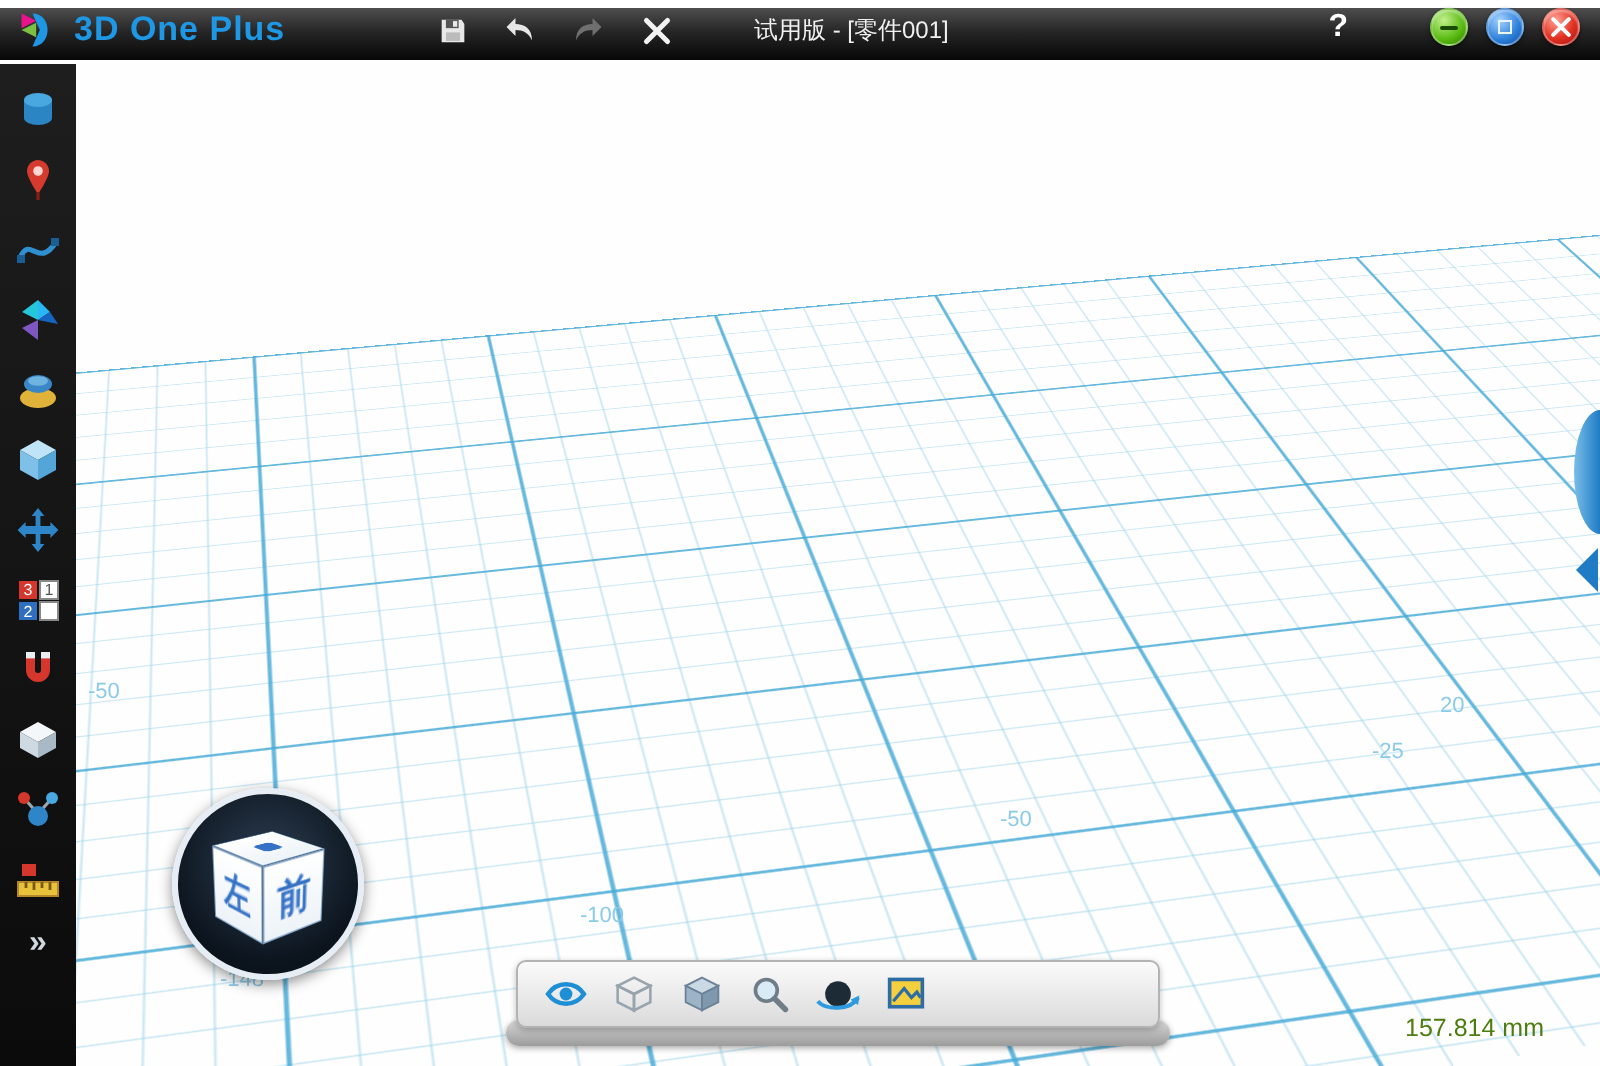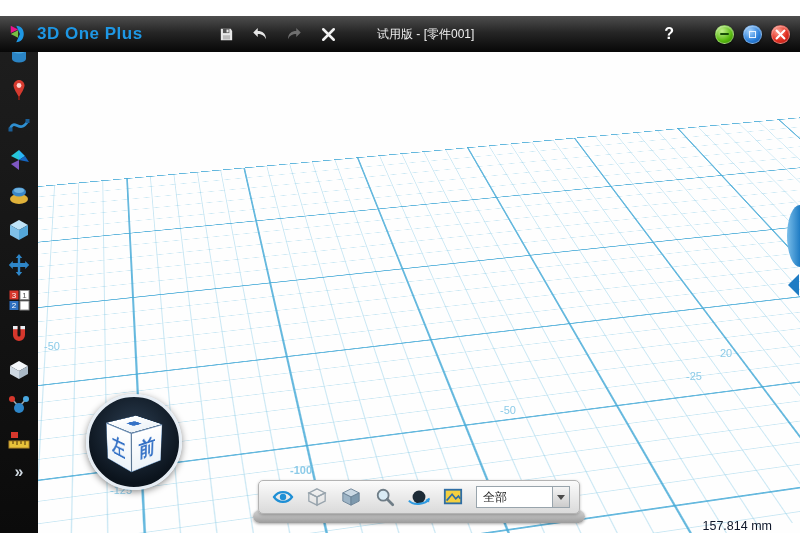--- a/index.html
+++ b/index.html
@@ -1,23 +1,23 @@
 <!DOCTYPE html>
 <html><head>
 <meta charset="utf-8">
 <style>
   * { margin:0; padding:0; box-sizing:border-box; }
   html,body { width:800px; height:533px; overflow:hidden; font-family:"Liberation Sans", sans-serif; background:#fff; }
   .window { position:relative; width:800px; height:533px; }
 
   
   .titlebar {
-    position:absolute; top:16px; left:0; right:0; height:36px;
+    position:absolute; top:4px; left:0; right:0; height:26px;
     background:linear-gradient(180deg,#4e4e4e 0%,#262626 45%,#070707 100%);
-    display:flex; align-items:center; z-index:30;
+    display:flex; align-items:flex-start; z-index:30;
   }
   .logo-area { display:flex; align-items:center; gap:7px; padding-left:8px; min-width:215px; }
   .app-name { color:#1e97e4; font-size:17px; font-weight:bold; letter-spacing:.5px; }
   .tb-center { display:flex; align-items:center; gap:12px; }
   .tb-btn { background:none; border:none; cursor:pointer; display:flex; align-items:center; justify-content:center; width:22px; height:22px; }
   .doc-title { color:#f0f0f0; font-size:12px; margin-left:26px; white-space:nowrap; }
   .tb-right { margin-left:auto; display:flex; align-items:center; gap:9px; padding-right:10px; }
   .help-btn { background:none; border:none; color:#fff; font-size:16px; font-weight:bold; cursor:pointer; margin-right:32px; }
   .win-btn { width:19px; height:19px; border-radius:50%; border:1px solid rgba(255,255,255,.3); cursor:pointer; display:flex; align-items:center; justify-content:center; padding:0; box-shadow:inset 0 1px 1px rgba(255,255,255,.4), 0 1px 2px rgba(0,0,0,.5); }
   .win-min { background:radial-gradient(circle at 35% 30%, #c2f18e, #58b90f 60%, #2f7d00); }
@@ -45,21 +45,21 @@
       linear-gradient(to right, rgba(70,170,215,.8) 2px, transparent 2px),
       linear-gradient(to bottom, rgba(70,170,215,.8) 2px, transparent 2px),
       linear-gradient(to right, rgba(140,205,232,.45) 1px, transparent 1px),
       linear-gradient(to bottom, rgba(140,205,232,.45) 1px, transparent 1px);
     background-size:140px 140px, 140px 140px, 28px 28px, 28px 28px;
     transform: translate(-50%,-46%) perspective(1300px) rotateX(58deg) rotateZ(-12deg);
   }
   .glabel { position:absolute; color:#8ccbe8; font-size:11px; }
   .gl0 { left:6px;  top:308px; }
   .gl1 { left:72px; top:452px; }
-  .gl2 { left:252px;top:432px;font-weight:bold; }
+  .gl2 { left:252px;top:420px; }
   .gl3 { left:462px;top:372px; }
   .gl4 { left:620px;top:338px;margin-left:28px; }
   .gl5 { left:682px;top:315px; }
 
   
   .view-cube-wrap {
     position:absolute; left:48px; top:362px; width:96px; height:96px; border-radius:50%;
     background:radial-gradient(circle at 50% 38%, #2c3e52, #0b131c 72%);
     border:3px solid #e6edf4; box-shadow:0 2px 7px rgba(0,0,0,.45);
     display:flex; align-items:center; justify-content:center; cursor:pointer; z-index:10;
@@ -103,21 +103,21 @@
   .right-handle {
     position:absolute; right:0; top:173px; width:13px; height:62px;
     background:linear-gradient(90deg,#79bde9,#1f7cc4);
     border-radius:100% 0 0 100% / 50% 0 0 50%; cursor:pointer; z-index:12;
   }
   .right-arrow {
     position:absolute; right:1px; top:242px; width:0; height:0; cursor:pointer; z-index:12;
     border-top:11px solid transparent; border-bottom:11px solid transparent; border-right:11px solid #1f7cc4;
   }
 
-  .measurement { position:absolute; right:28px; bottom:0; font-size:12.5px; color:#0f172a; z-index:11; }
+  .measurement { position:absolute; right:28px; bottom:12px; font-size:12.5px; color:#4d7c0f; z-index:11; }
 </style>
 </head>
 <body>
 
 <div class="window">
 
   <header class="titlebar">
     <div class="logo-area">
       <svg width="22" height="22" viewBox="0 0 24 24">
         <path d="M3 3 L11 7 L3 11 Z" fill="#e9138c"></path>
@@ -273,21 +273,21 @@
 
     <button class="expand-btn">»</button>
   </nav>
 
   <main class="canvas">
     <div class="grid-wrap">
       <div class="grid-plane"></div>
     </div>
 
     <span class="glabel gl0">-50</span>
-    <span class="glabel gl1">-125</span>
+    <span class="glabel gl1">-148</span>
     <span class="glabel gl2">-100</span>
     <span class="glabel gl3">-50</span>
     <span class="glabel gl4">-25</span>
     <span class="glabel gl5">20</span>
 
     <div class="view-cube-wrap">
       <div class="cube-scene">
         <div class="cube">
           <div class="cube-face face-front">前</div>
           <div class="cube-face face-left">左</div>
@@ -339,26 +339,20 @@
         </svg>
       </button>
 
       <button class="vb-btn">
         <svg width="20" height="20" viewBox="0 0 22 22">
           <rect x="2" y="3" width="18" height="15" fill="#f4d03f" stroke="#2e6da4" stroke-width="2"></rect>
           <path d="M4 15 L10 8 L14 13 L17 10 L19 13" stroke="#2e6da4" stroke-width="1.8" fill="none"></path>
         </svg>
       </button>
 
-      <div class="filter-select">
-        <span class="filter-value">全部</span>
-        <span class="dd-btn">
-          <span class="dd-tri"></span>
-        </span>
-      </div>
     </div>
 
     <div class="right-handle"></div>
     <div class="right-arrow"></div>
 
     <div class="measurement">157.814 mm</div>
   </main>
 </div>
 
 </body></html>

